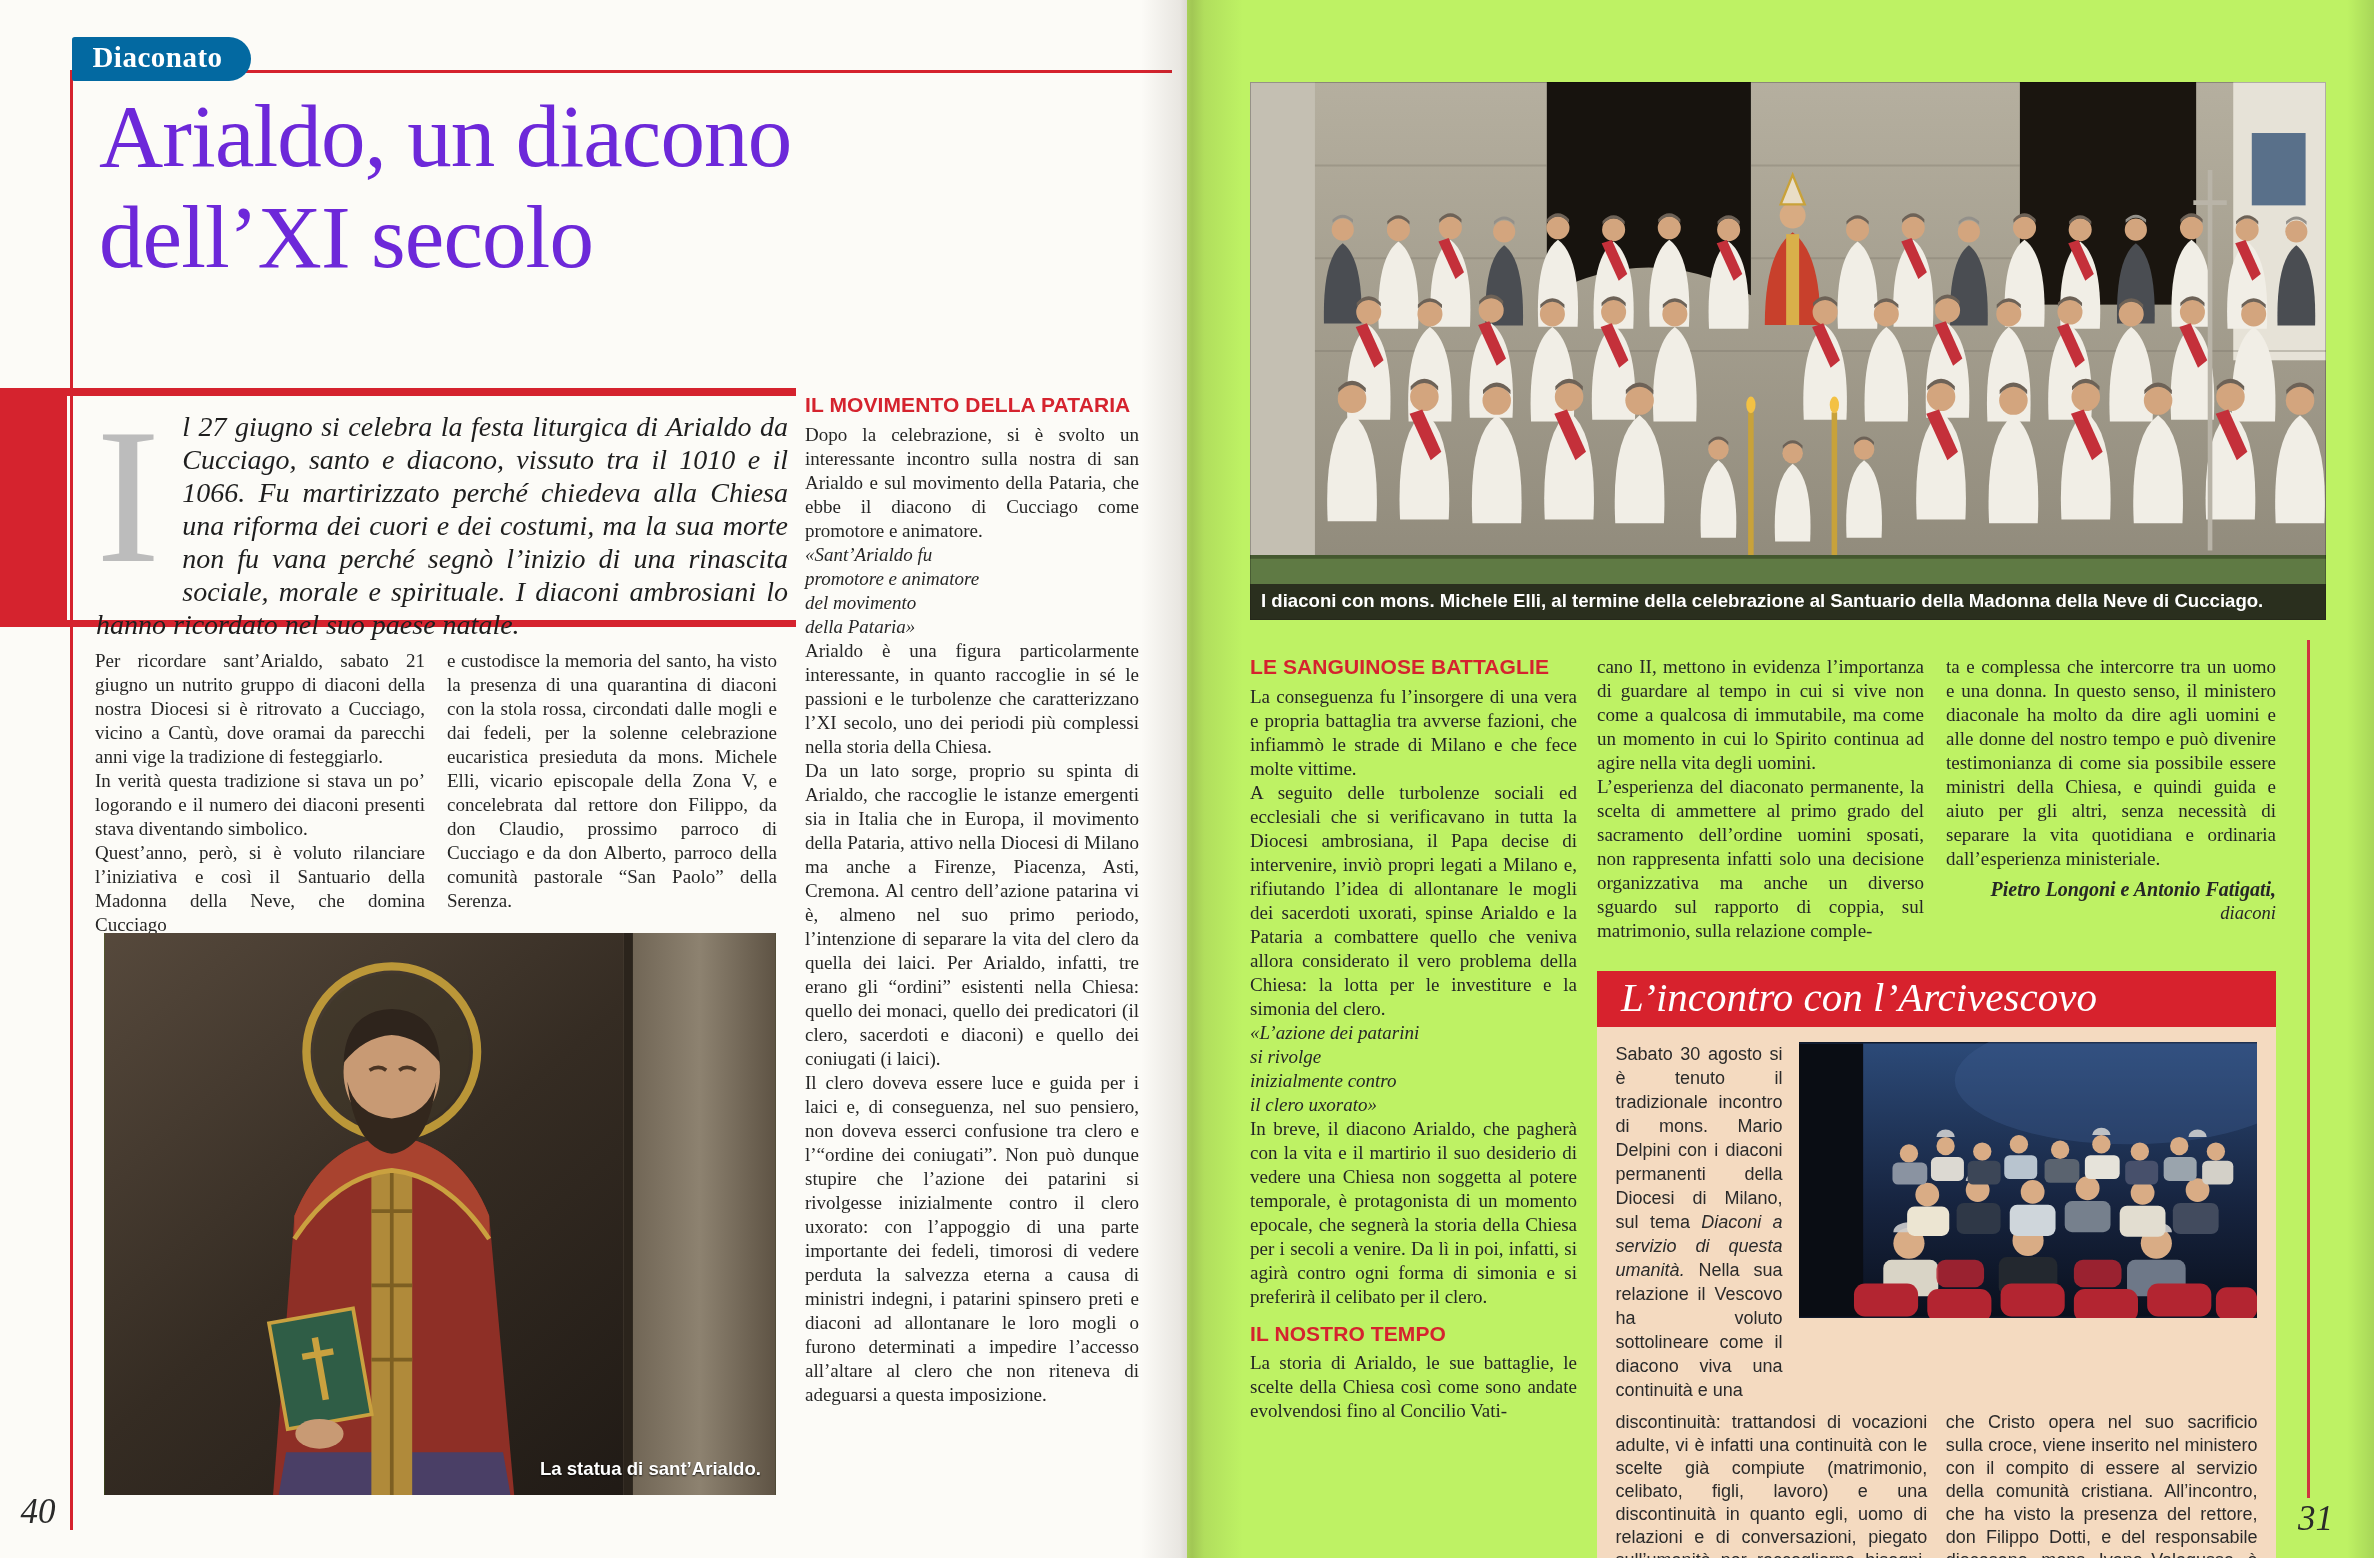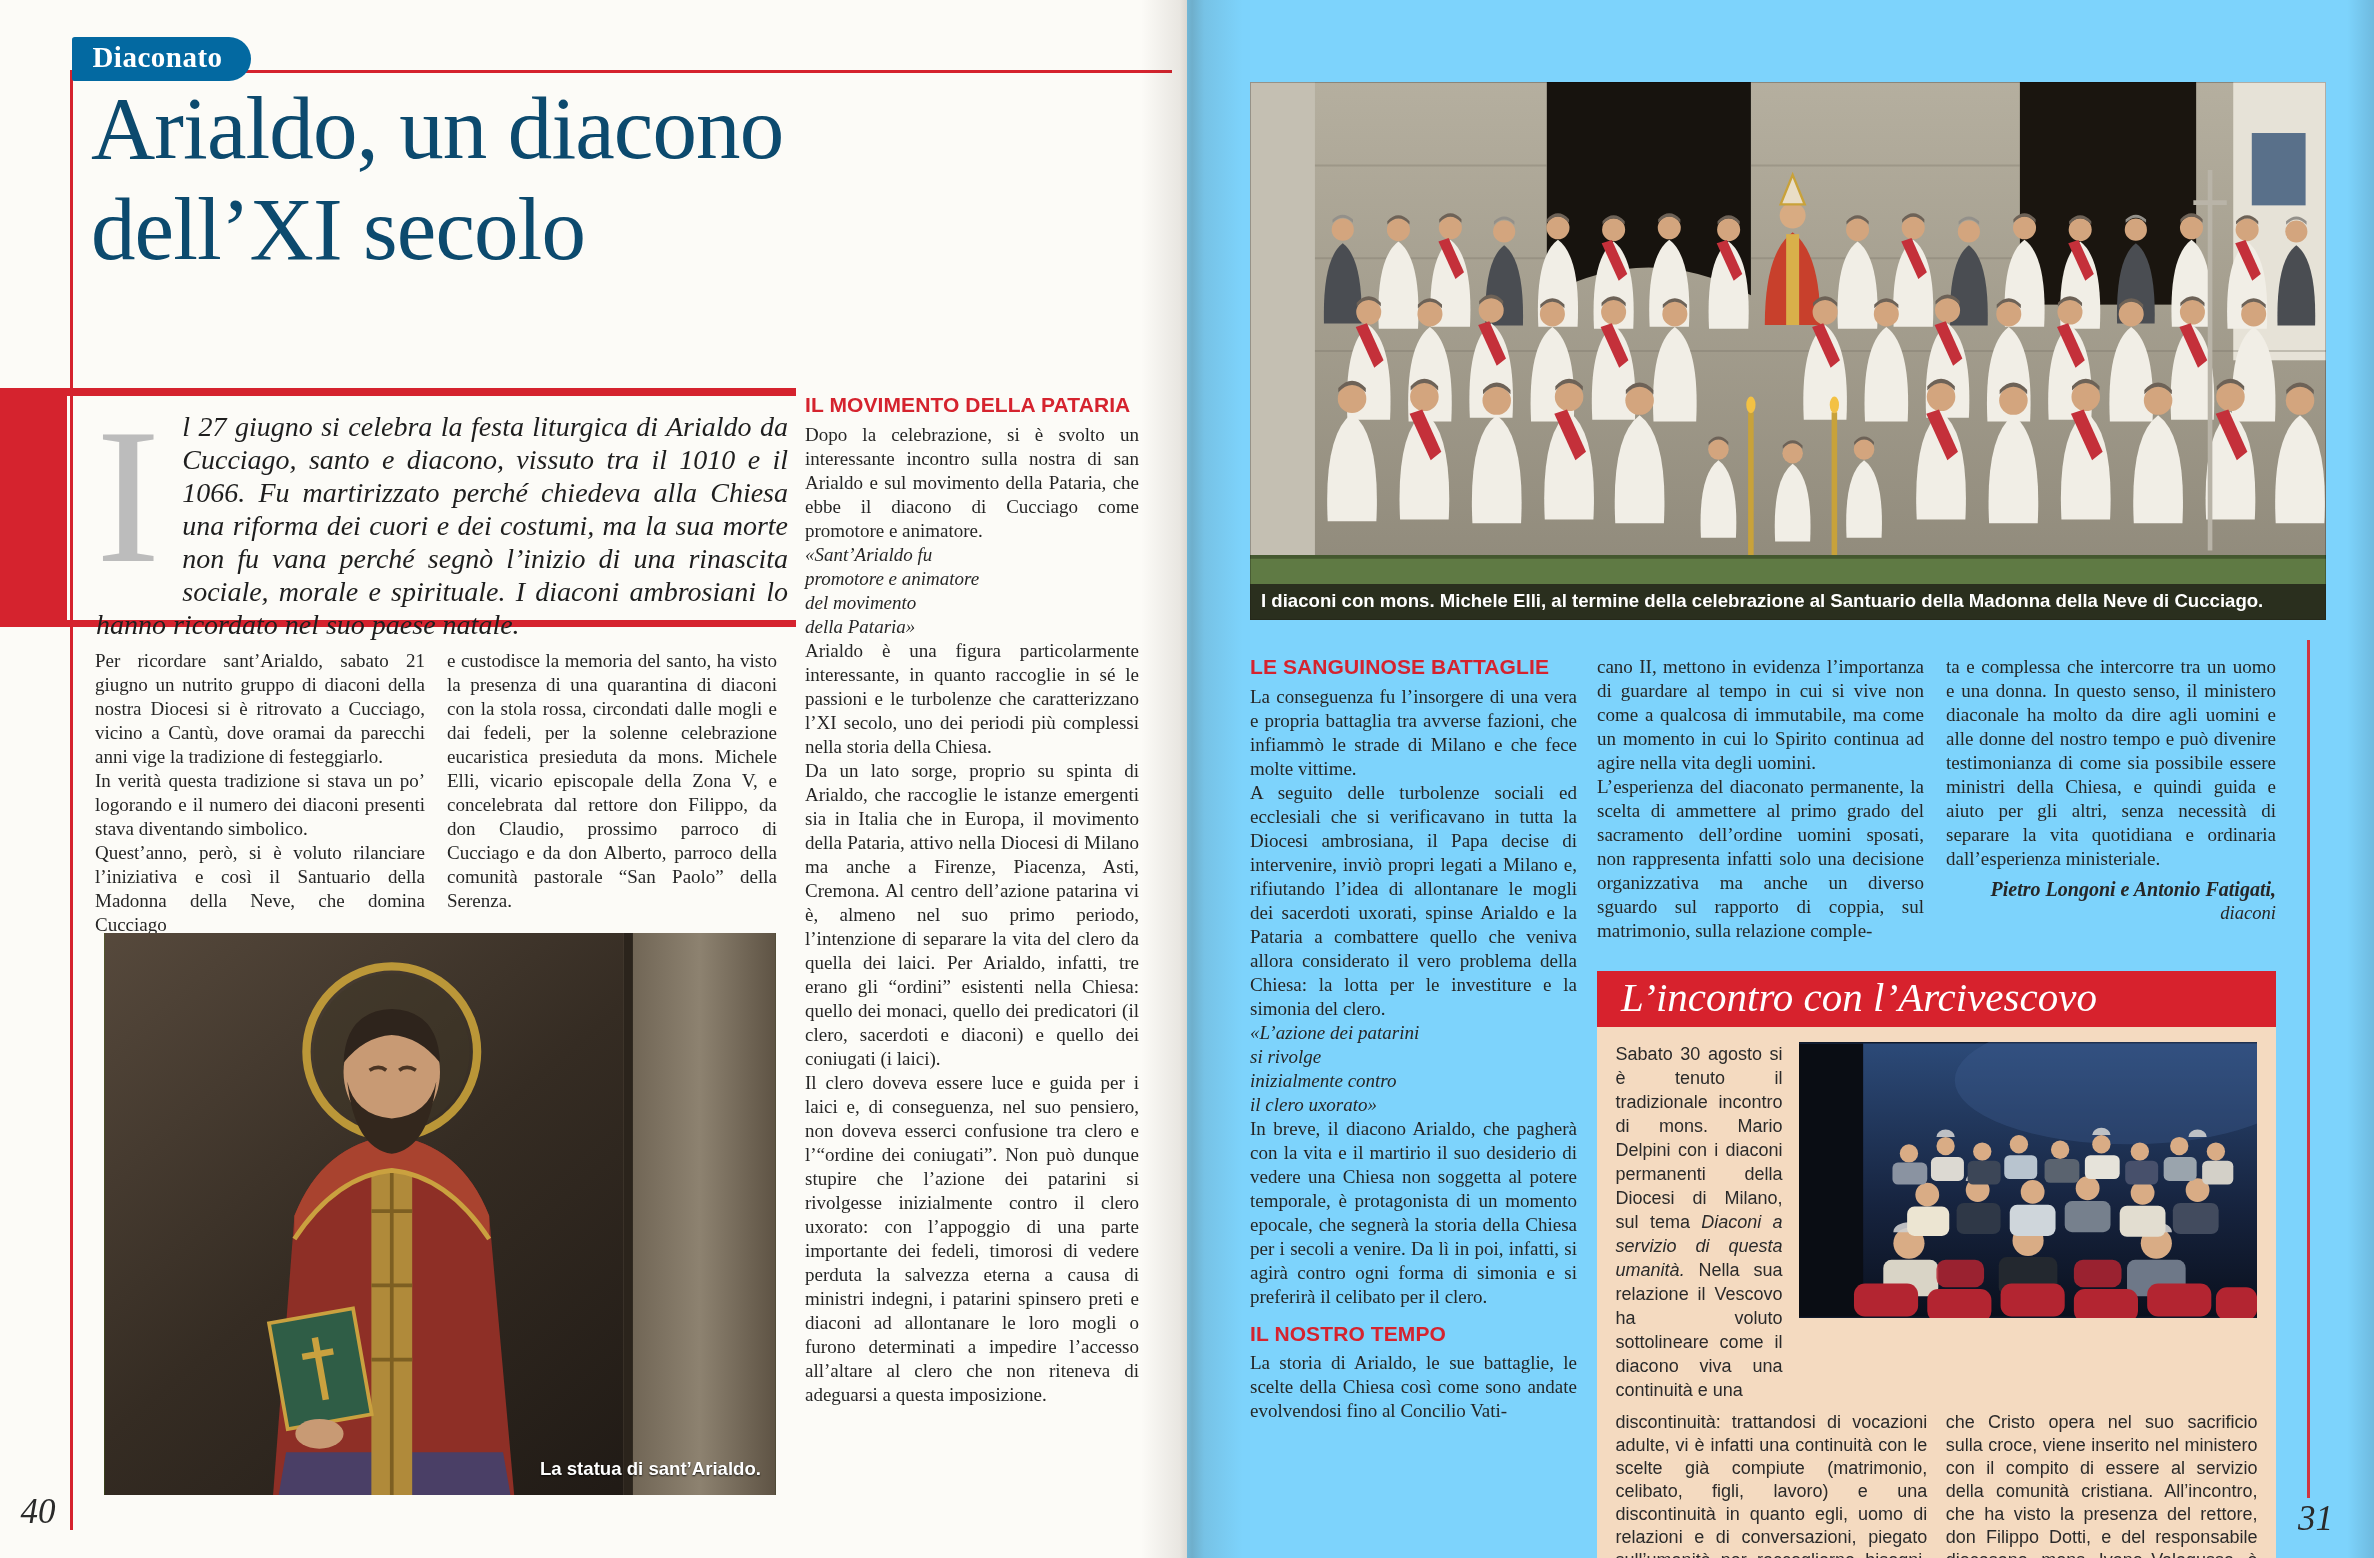--- a/index.html
+++ b/index.html
@@ -1,29 +1,29 @@
 <!DOCTYPE html>
 <html style="font-size:15px"><head>
 <meta charset="utf-8">
 <style>
   html,body{margin:0;padding:0;background:#e9e6e1;}
   .spread{position:relative;width:2375px;height:1558px;overflow:hidden;background:#f2efe9;font-family:"Liberation Serif",serif;}
   .page{position:absolute;top:0;height:1558px;}
   .page-left{left:0;width:1187px;background:#fcfbf7;}
-  .page-right{left:1187px;width:1187px;background:#7dd3fc;}
+  .page-right{left:1187px;width:1187px;background:#bef264;}
 
   
   .tab{position:absolute;left:72px;top:37px;background:#0369a1;color:#fff;
        font:bold 29px/37px "Liberation Serif",serif;padding:1.9px 28px 5.6px 20.4px;
        border-radius:2.8px 22px 22px 2.8px;letter-spacing:0.5px;}
   .topline{position:absolute;left:70px;top:70px;width:1102px;height:2.8px;background:#d5232e;}
   .leftline{position:absolute;left:70px;top:70px;width:2.8px;height:1460px;background:#d5232e;}
-  .headline{position:absolute;left:91px;top:78px;width:1057px;margin:0;
+  .headline{position:absolute;left:91px;top:78px;width:1057px;margin:8px;
             font-weight:normal;font-size:89px;line-height:1.14;letter-spacing:-0.9px;
-            color:#0c4a6e;white-space:pre-line;font-family:"Liberation Serif",serif;}
+            color:#6d28d9;white-space:pre-line;font-family:"Liberation Serif",serif;}
   .rule-a{position:absolute;left:0;top:388px;width:796px;height:8.3px;background:#d5232e;}
   .bleed{position:absolute;left:0;top:388px;width:67px;height:239px;background:#d5232e;}
   .rule-b{position:absolute;left:56px;top:620px;width:740px;height:7.4px;background:#d5232e;}
   .intro{position:absolute;left:96px;top:410px;width:692px;margin:0;
          font-style:italic;font-size:28px;line-height:33px;color:#1e1e1e;text-align:justify;}
   .dropcap{float:left;font-style:normal;font-size:193px;line-height:.82;
            color:#bcbcbc;margin:7.4px 22px 0 0;}
 
   
   .col{position:absolute;}

